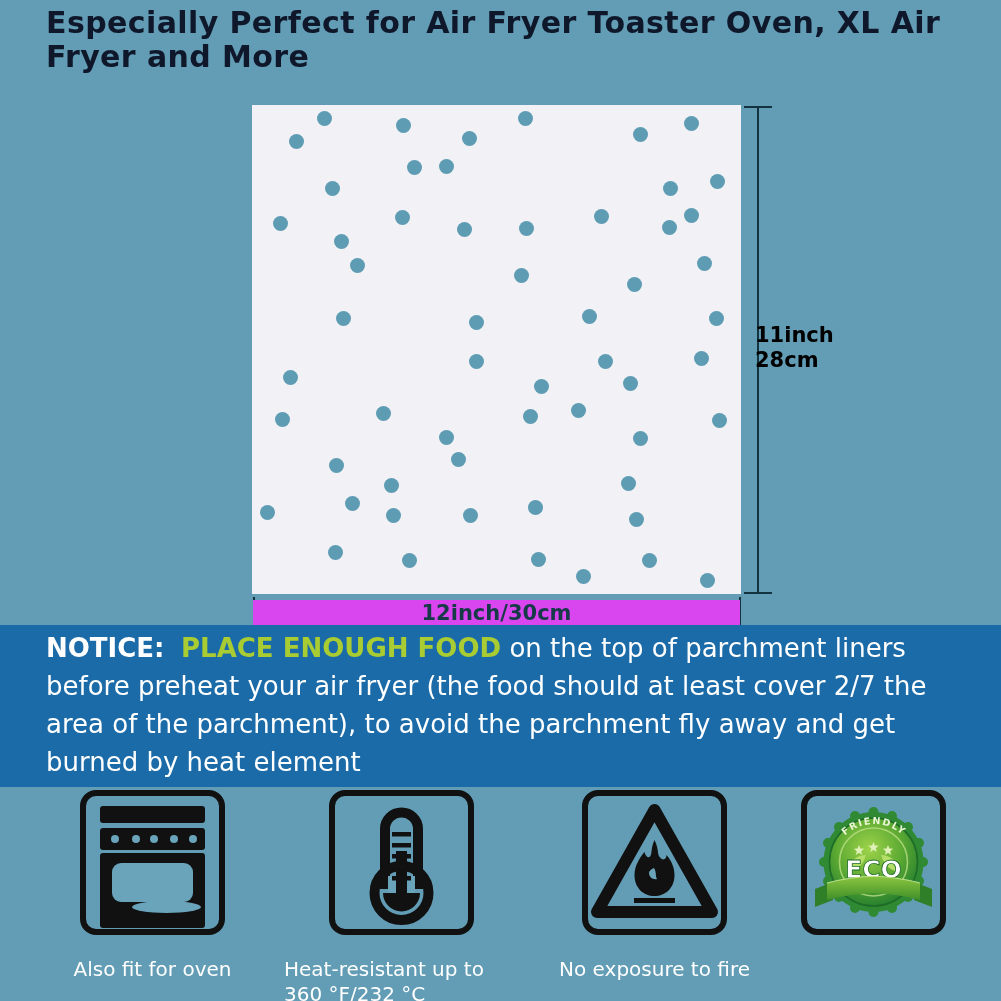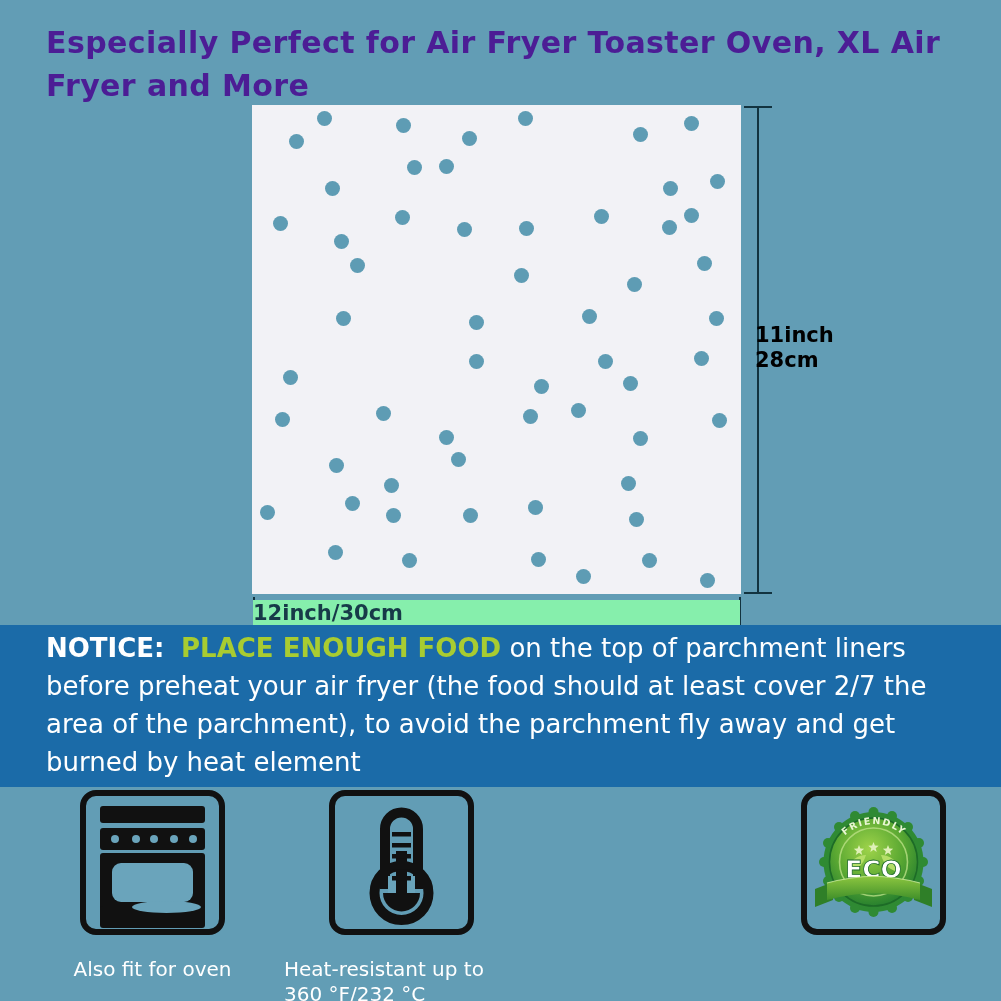--- a/index.html
+++ b/index.html
@@ -11,24 +11,23 @@
     overflow:hidden;
   }
 
   
   #header {
     position:absolute;
     left:46px; top:6px; width:930px;
     font-family:"DejaVu Sans", sans-serif;
     font-size:30px;
     font-weight:bold;
-    line-height:43px;
-    color:#4c1d95;
+    line-height:34px;
+    color:#0f172a;
     letter-spacing:0.4px;
-    margin-top:15px;
   }
 
   
   #sheet {
     position:absolute;
     left:252px; top:105px;
     width:489px; height:489px;
     background:#f2f2f6;
   }
   .dot {
@@ -77,26 +76,26 @@
     width:2px; height:28px;
     background:#12333f;
   }
   #dim-h-tick-left { left:253px; }
   #dim-h-tick-right { left:739px; }
 
   #dim-h-label {
     position:absolute;
     left:253px; top:600px;
     width:487px;
-    text-align:left;
+    text-align:center;
     font-family:"DejaVu Sans", sans-serif;
     font-size:21px;
     font-weight:bold;
     color:#173a48;
-    background:#86efac;
+    background:#d946ef;
     padding:1px 0;
   }
 
   
   #notice {
     position:absolute;
     left:0; top:625px;
     width:1001px; height:162px;
     background:#1b6ba8;
   }
@@ -324,20 +323,42 @@
         <rect x="57" y="47" width="19" height="4.5" fill="#111"></rect>
         <rect x="57" y="58" width="19" height="4.5" fill="#111"></rect>
         <rect x="57" y="69" width="19" height="4.5" fill="#111"></rect>
         <rect x="57" y="80" width="19" height="4.5" fill="#111"></rect>
       </svg>
     </div>
     <div class="feature-caption">Heat-resistant up to
 360 °F/232 °C</div>
   </div>
 
+  <div class="feature" id="feature-2">
+    <div class="feature-box">
+      <svg class="warn" viewBox="0 0 133 133">
+        <path d="M66.5 14 L124 116 L9 116 Z" fill="none" stroke="#111" stroke-width="12" stroke-linejoin="round"></path>
+
+        <path d="M66.5 44
+                 c 5 10 2 14 6 18
+                 c 3 3 6 1 6 -3
+                 c 6 7 8 14 8 20
+                 c 0 13 -9 21 -20 21
+                 c -11 0 -20 -8 -20 -21
+                 c 0 -9 5 -17 10 -23
+                 c 1 4 3 6 5 5
+                 c 3 -2 1 -9 5 -17 Z" fill="#111"></path>
+
+        <path d="M66 72 c 3 5 1 8 3 11 c -4 1 -8 -2 -8 -6 c 0 -2 2 -4 5 -5 Z" fill="#6aa4bb"></path>
+
+        <rect x="46" y="102" width="41" height="5" fill="#111"></rect>
+      </svg>
+    </div>
+    <div class="feature-caption">No exposure to fire</div>
+  </div>
 
   <div class="feature" id="feature-3">
     <div class="feature-box">
       <svg class="eco" viewBox="0 0 133 133">
         <defs>
           <radialGradient id="gBadge" cx="45%" cy="35%" r="70%">
             <stop offset="0%" stop-color="#9ed34a"></stop>
             <stop offset="55%" stop-color="#5aa832"></stop>
             <stop offset="100%" stop-color="#1f7a2e"></stop>
           </radialGradient>

